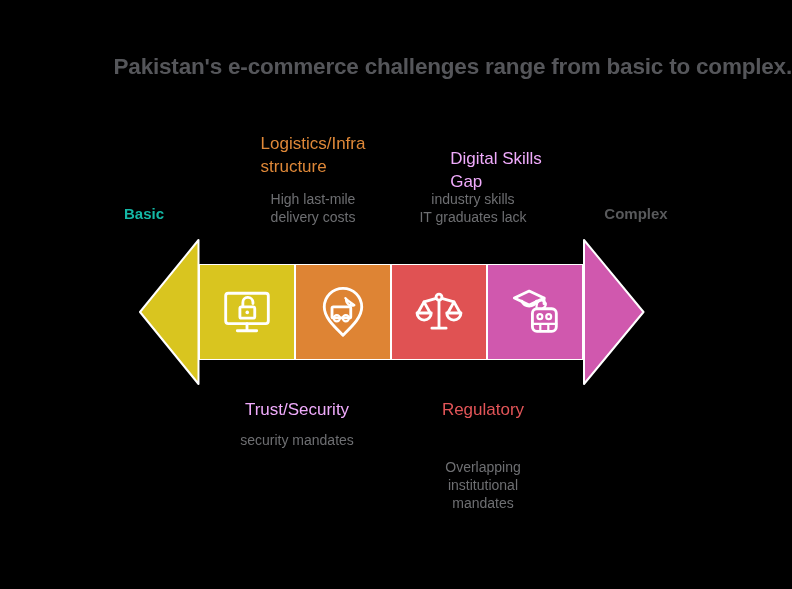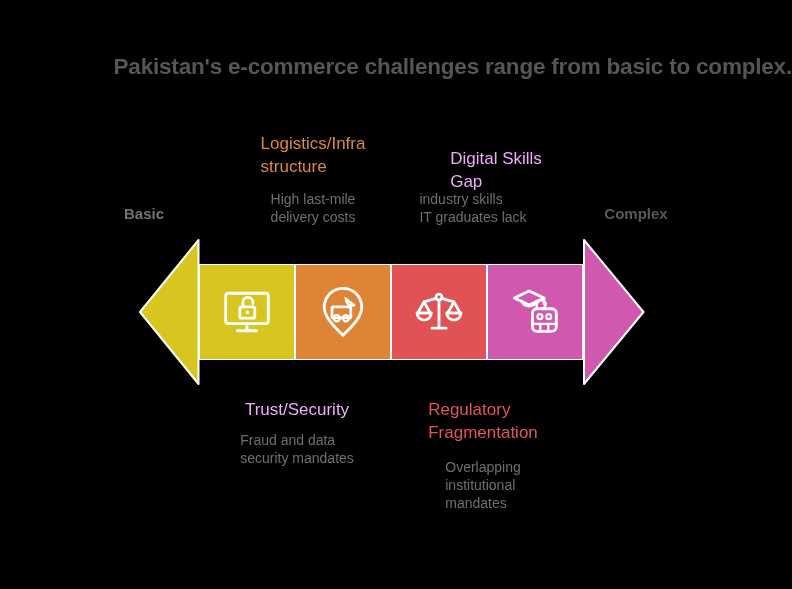--- a/index.html
+++ b/index.html
@@ -21,21 +21,21 @@
     font-size:15px;font-weight:bold;white-space:nowrap;
   }
   .heading{
     position:absolute;transform:translateX(-50%);
     text-align:left;font-size:17px;font-weight:normal;
     line-height:23px;white-space:nowrap;
   }
   .heading .ln{display:block;}
   .sub{
     position:absolute;transform:translateX(-50%);
-    text-align:left;font-size:14px;line-height:18px;white-space:nowrap;
+    text-align:center;font-size:14px;line-height:18px;white-space:nowrap;
   }
   .sub .ln{display:block;}
   .arrow-head{position:absolute;display:block;}
   .arrow-head polygon{stroke:#ffffff;stroke-width:2;stroke-linejoin:round;}
   .seg{
     position:absolute;top:263.5px;width:96px;height:96px;
     border:1.5px solid #ffffff;box-sizing:border-box;
     display:flex;align-items:center;justify-content:center;
   }
   .icon{display:block;}
@@ -43,21 +43,21 @@
   .icon .thin{stroke-width:1.7;}
   .icon .dot{fill:#ffffff;stroke:none;}
 </style>
 </head>
 <body>
 
 <div class="stage">
 
   <div class="title" style="color: rgb(85, 86, 90);">Pakistan's e-commerce challenges range from basic to complex.</div>
 
-  <div class="side-label" style="left: 144px; top: 205px; color: #737373;">Basic</div>
+  <div class="side-label" style="left: 144px; top: 205px; color: #14b8a6;">Basic</div>
   <div class="side-label" style="left: 636px; top: 205px; color: rgb(88, 89, 91);">Complex</div>
 
   <div class="heading" style="left: 313px; top: 132px; color: rgb(223, 136, 56);">
     <span class="ln">Logistics/Infra</span>
     <span class="ln">structure</span>
   </div>
   <div class="sub" style="left: 313px; top: 190px; color: rgb(110, 111, 114);">
     <span class="ln">High last-mile</span>
     <span class="ln">delivery costs</span>
   </div>
@@ -68,27 +68,25 @@
   </div>
   <div class="sub" style="left: 473px; top: 190px; color: rgb(110, 111, 114);">
     <span class="ln">industry skills</span>
     <span class="ln">IT graduates lack</span>
   </div>
 
   <div class="heading" style="left: 297px; top: 398px; color: #f0abfc;">
     <span class="ln">Trust/Security</span>
   </div>
   <div class="sub" style="left: 297px; top: 431px; color: rgb(110, 111, 114);">
-    <span class="ln">Fraud and data</span>
     <span class="ln">security mandates</span>
   </div>
 
   <div class="heading" style="left: 483px; top: 398px; color: rgb(226, 85, 88);">
     <span class="ln">Regulatory</span>
-    <span class="ln">Fragmentation</span>
   </div>
   <div class="sub" style="left: 483px; top: 458px; color: rgb(110, 111, 114);">
     <span class="ln">Overlapping</span>
     <span class="ln">institutional</span>
     <span class="ln">mandates</span>
   </div>
 
   <div>
 
     <svg class="arrow-head" style="left:137px;top:237px" width="64" height="150" viewBox="0 0 64 150">

